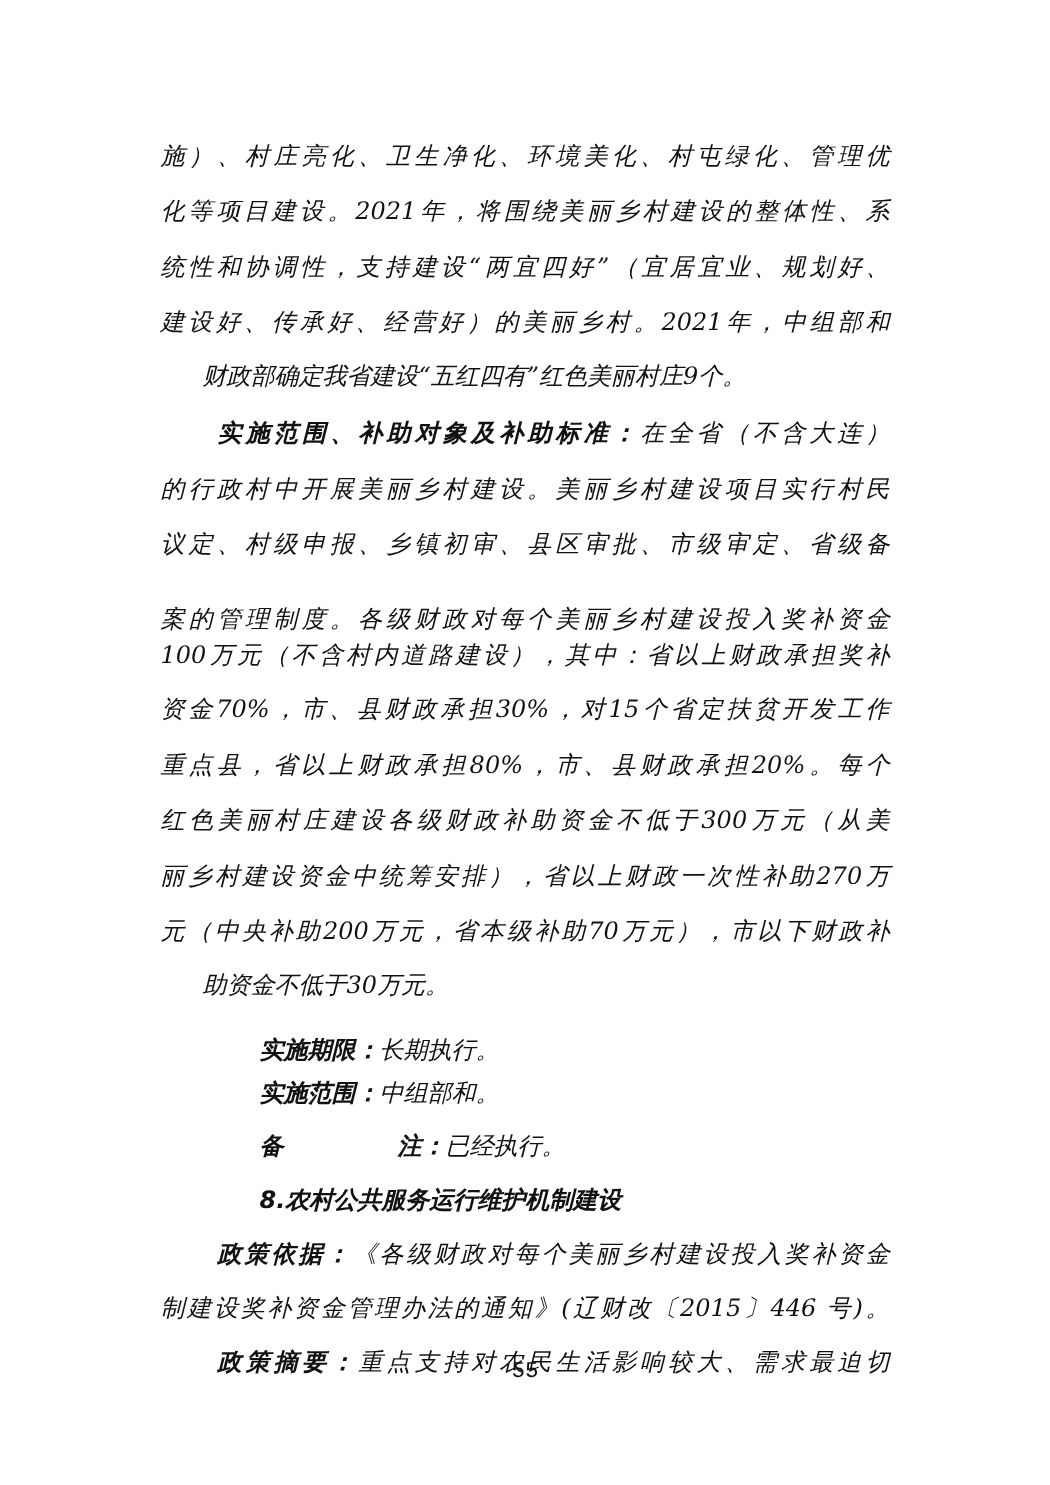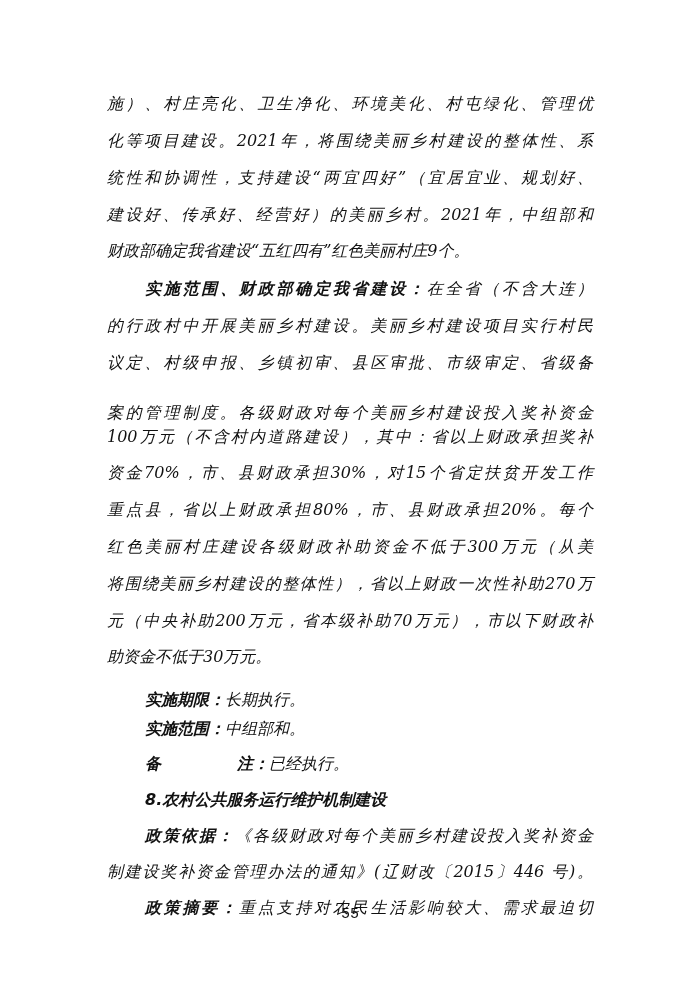--- a/index.html
+++ b/index.html
@@ -1,48 +1,48 @@
 <!DOCTYPE html>
 <html><head>
 <meta charset="utf-8">
 <style>
   html, body { margin:0; padding:0; background:#ffffff; }
   body { width:700px; height:990px; position:relative; overflow:hidden;
          font-family: "DejaVu Serif", "Liberation Serif", serif; color:#111; }
   .line { position:absolute; left:107px; width:486px; height:26px; line-height:26px;
           font-size:16px; white-space:nowrap; text-align:justify; text-align-last:justify;font-style:italic; }
   .line.indent { left:145px; width:448px; }
-  .line.last { text-align-last:left; }
+  .line.last { text-align-last:left;margin-left:28px; }
   .b { font-weight:bold; font-family: "DejaVu Sans", "Liberation Sans", sans-serif; }
   .pagenum { position:absolute; top:906px; left:0; width:700px; text-align:center;
              font-family:Liberation Mono, monospace; font-size:15px; }
   .gap { display:inline-block; width:76px; }
 </style>
 </head>
 <body>
 
 <div>
 
   <div class="line" style="top:91px">施）、村庄亮化、卫生净化、环境美化、村屯绿化、管理优</div>
   <div class="line" style="top:128px">化等项目建设。2021年，将围绕美丽乡村建设的整体性、系</div>
   <div class="line" style="top:165px">统性和协调性，支持建设“两宜四好”（宜居宜业、规划好、</div>
   <div class="line" style="top:202px">建设好、传承好、经营好）的美丽乡村。2021年，中组部和</div>
   <div class="line last" style="top:238px">财政部确定我省建设“五红四有”红色美丽村庄9个。</div>
 
   <div class="line indent" style="top:276px">
-    <span class="b">实施范围、财政部确定我省建设：</span><span>在全省（不含大连）</span>
+    <span class="b">实施范围、补助对象及补助标准：</span><span>在全省（不含大连）</span>
   </div>
   <div class="line" style="top:313px">的行政村中开展美丽乡村建设。美丽乡村建设项目实行村民</div>
   <div class="line" style="top:350px">议定、村级申报、乡镇初审、县区审批、市级审定、省级备</div>
   <div class="line" style="top:400px">案的管理制度。各级财政对每个美丽乡村建设投入奖补资金</div>
   <div class="line" style="top:424px">100万元（不含村内道路建设），其中：省以上财政承担奖补</div>
   <div class="line" style="top:460px">资金70%，市、县财政承担30%，对15个省定扶贫开发工作</div>
   <div class="line" style="top:497px">重点县，省以上财政承担80%，市、县财政承担20%。每个</div>
   <div class="line" style="top:534px">红色美丽村庄建设各级财政补助资金不低于300万元（从美</div>
-  <div class="line" style="top:571px">将围绕美丽乡村建设的整体性），省以上财政一次性补助270万</div>
+  <div class="line" style="top:571px">丽乡村建设资金中统筹安排），省以上财政一次性补助270万</div>
   <div class="line" style="top:608px">元（中央补助200万元，省本级补助70万元），市以下财政补</div>
   <div class="line last" style="top:644px">助资金不低于30万元。</div>
 
   <div class="line indent last" style="top:687px">
     <span class="b">实施期限：</span><span>长期执行。</span>
   </div>
   <div class="line indent last" style="top:716px">
     <span class="b">实施范围：</span><span>中组部和。</span>
   </div>
   <div class="line indent last" style="top:751px">

